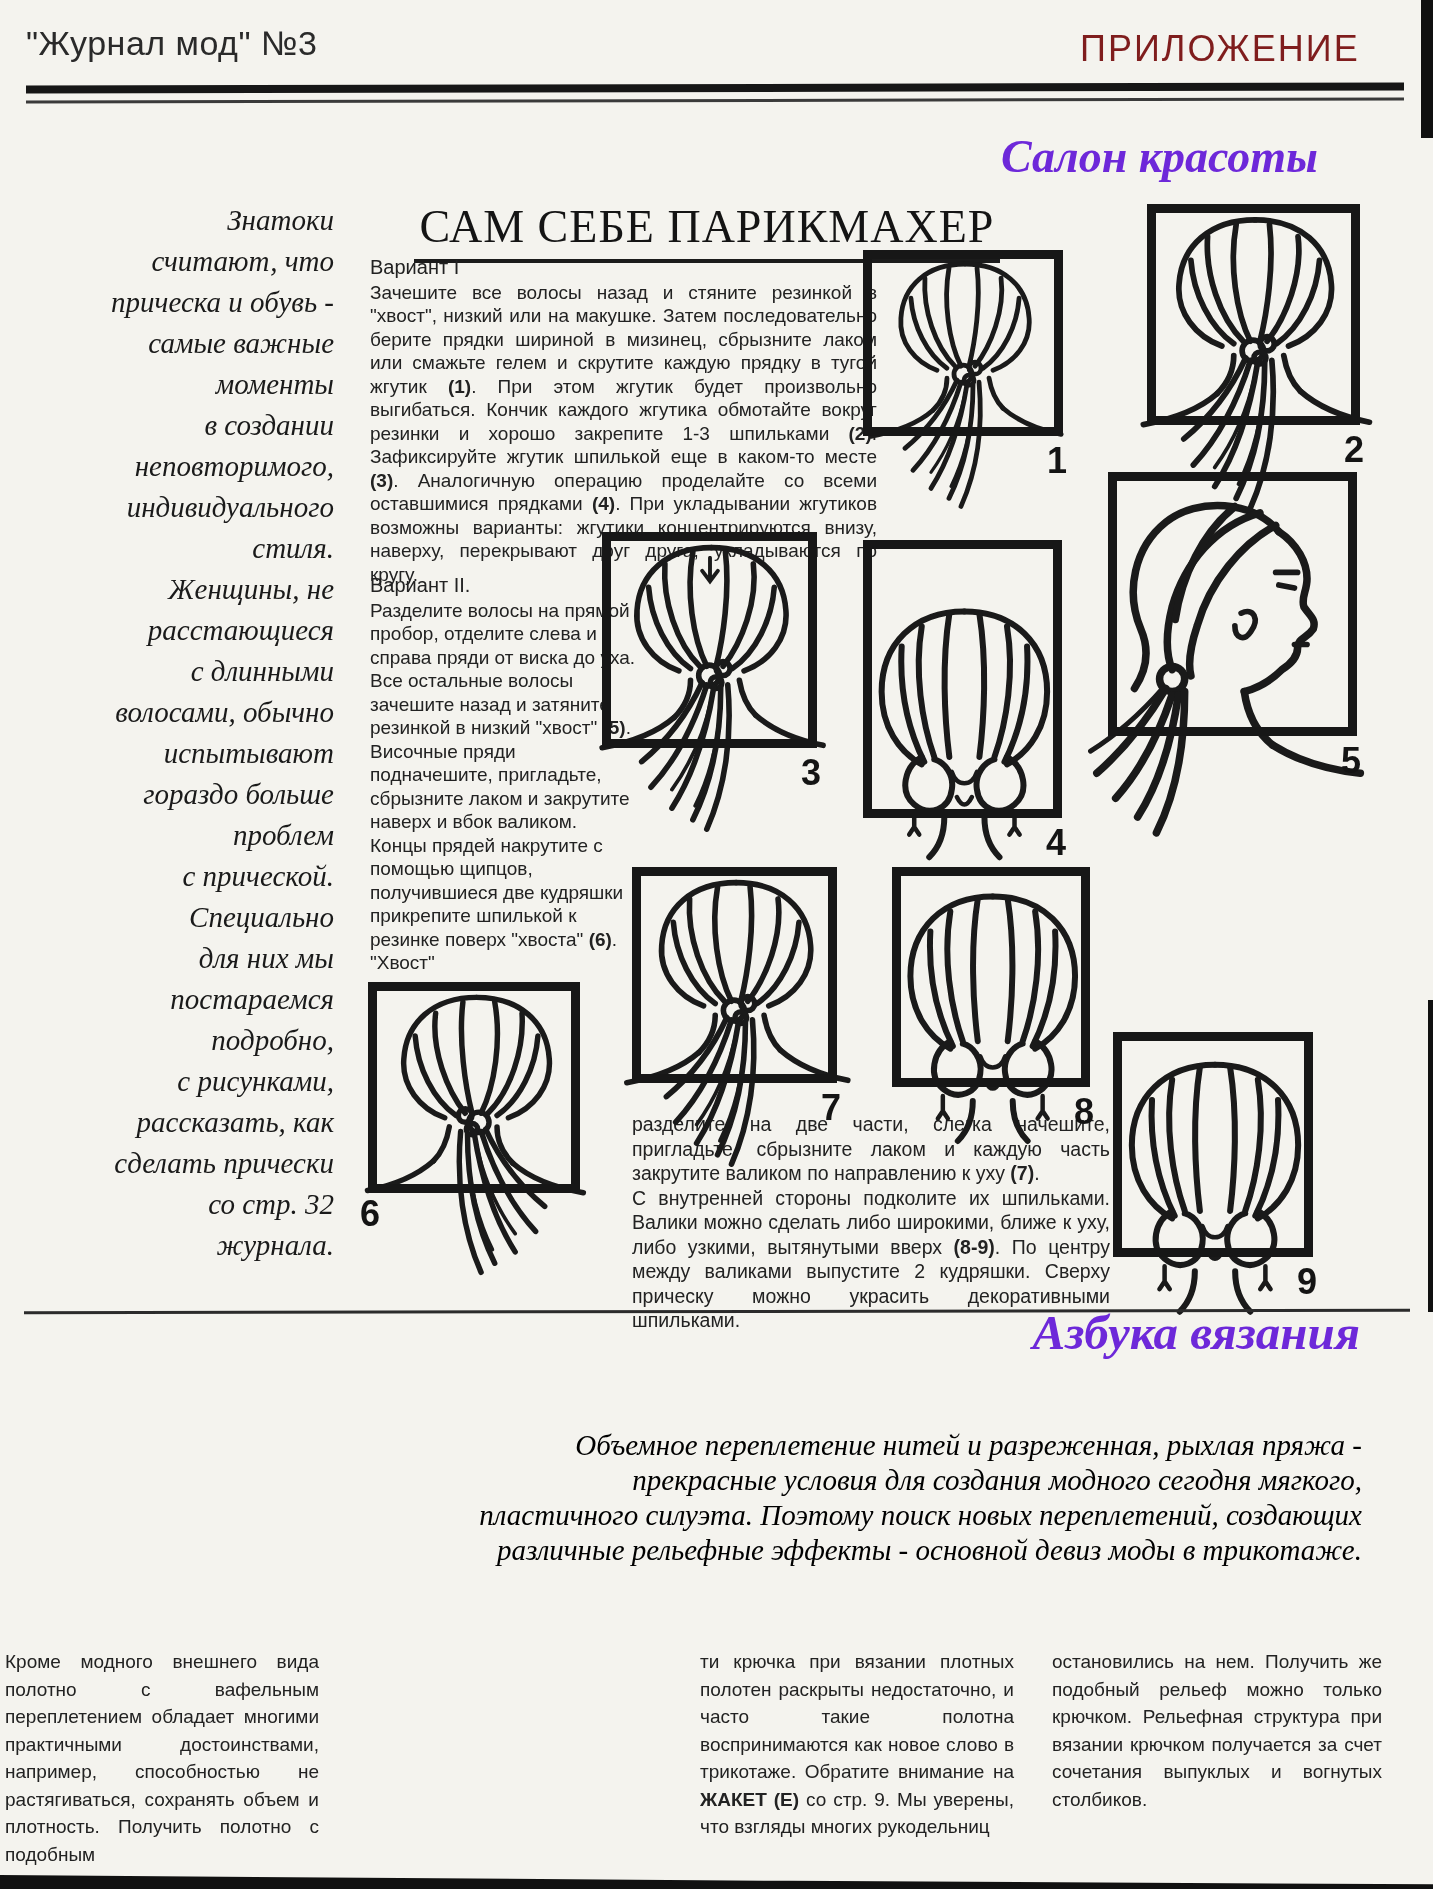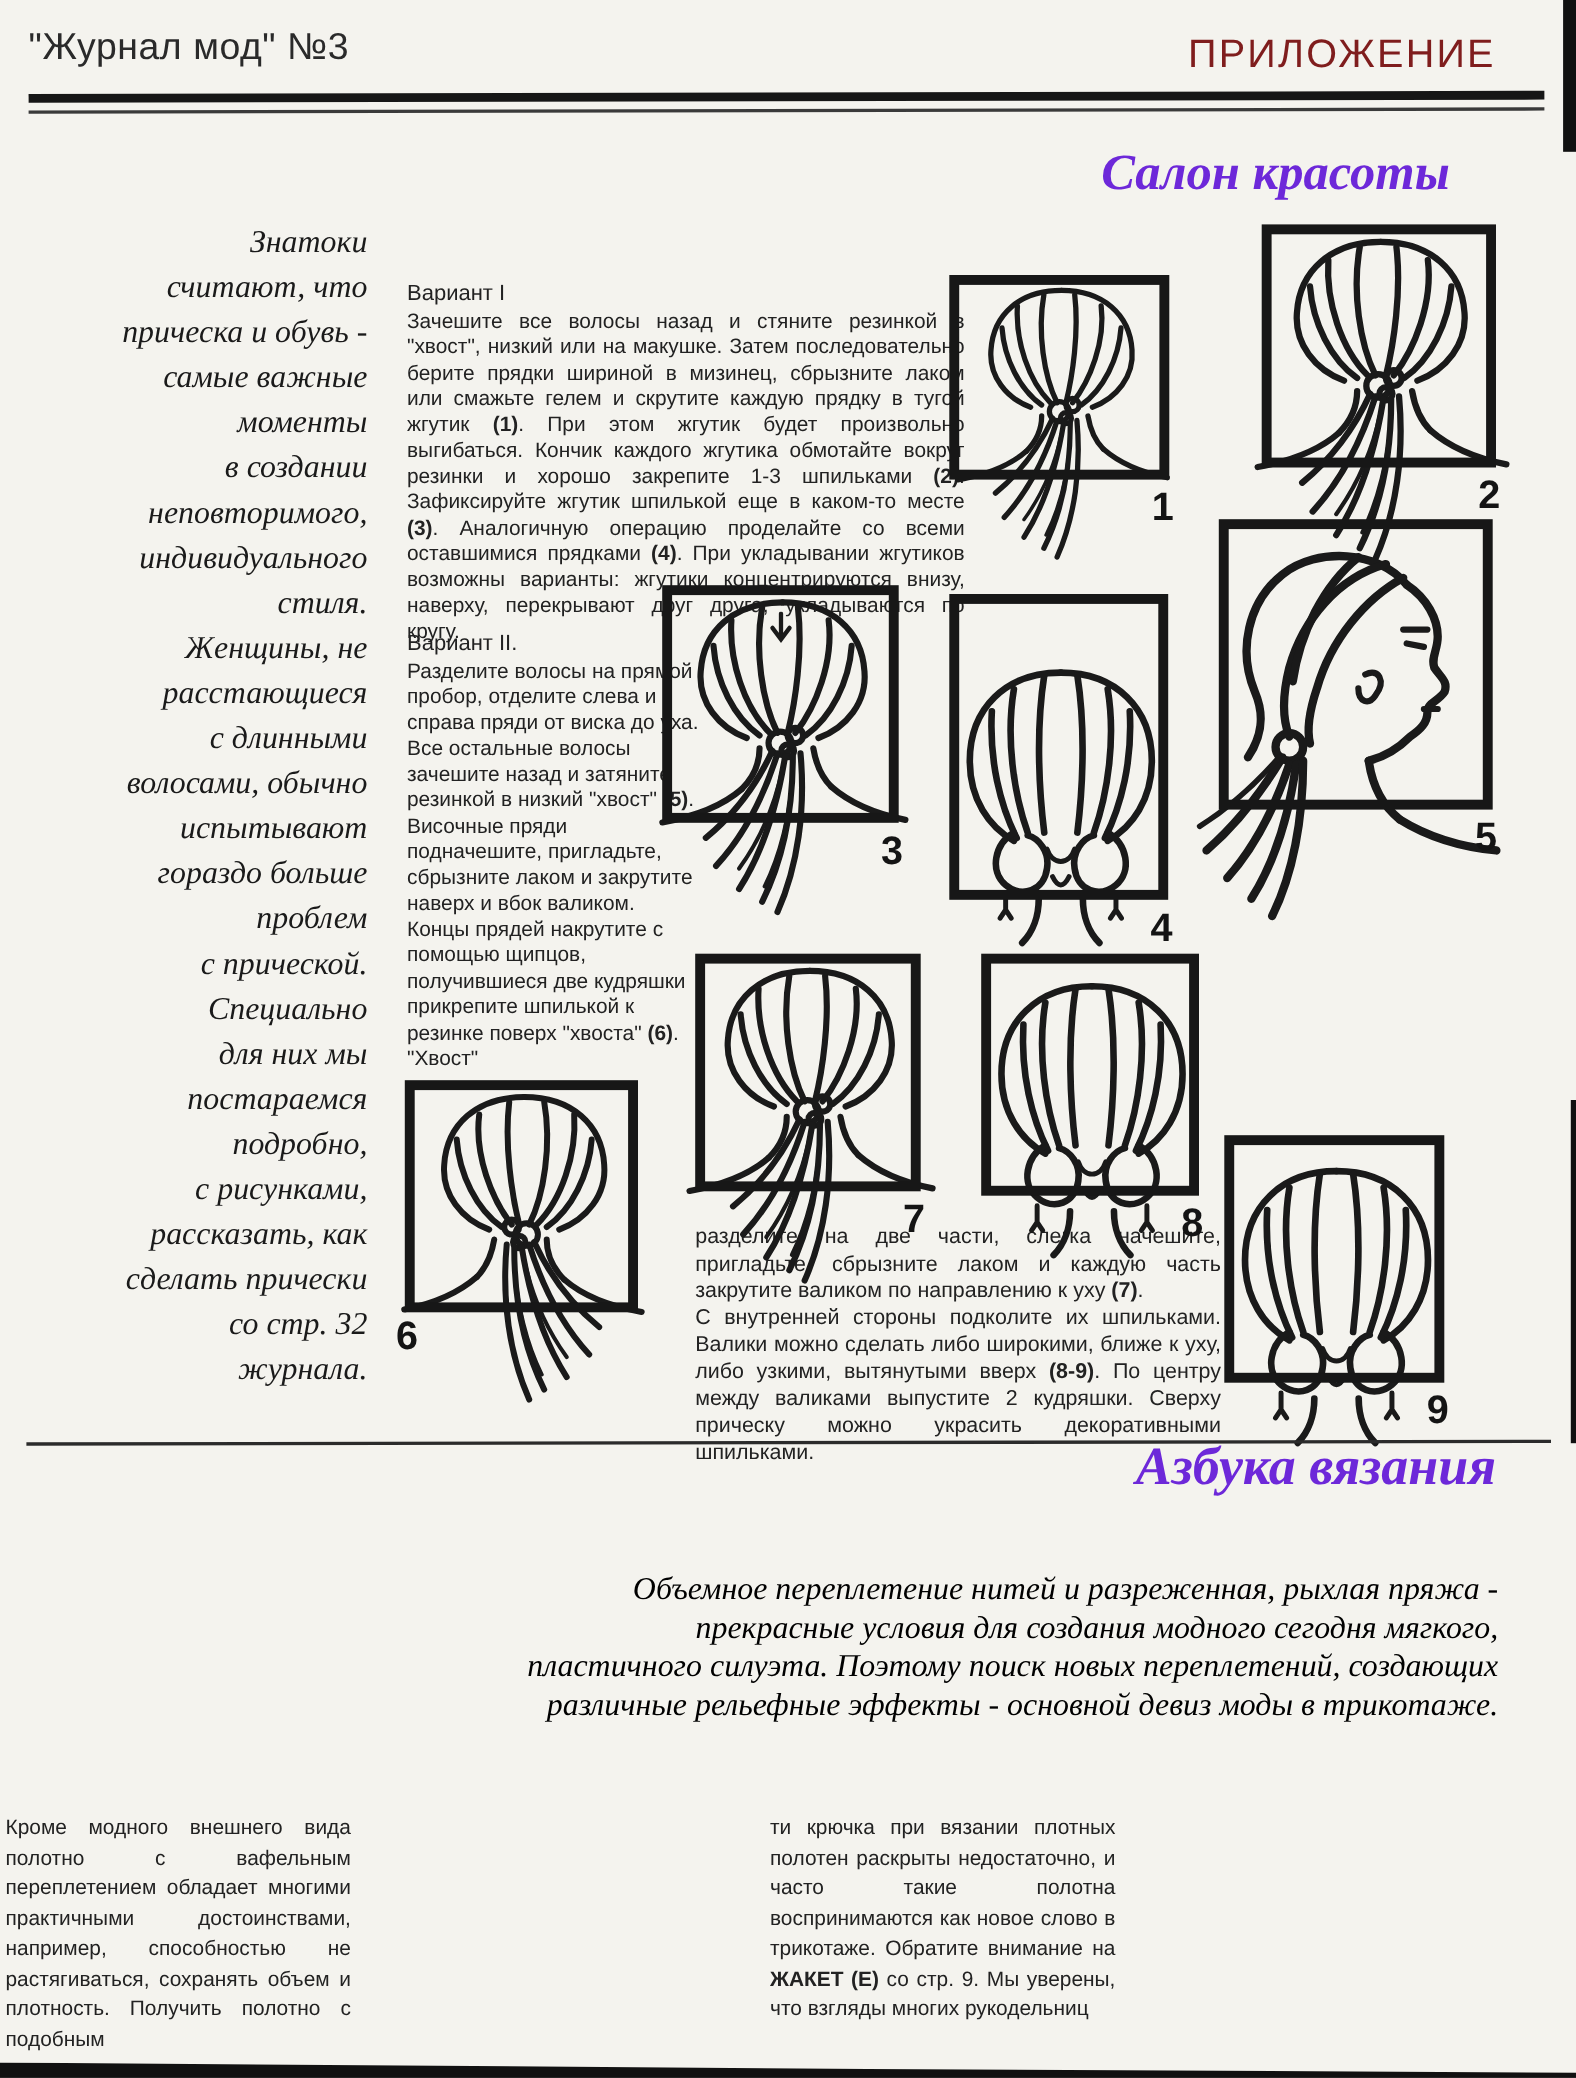--- a/index.html
+++ b/index.html
@@ -144,20 +144,23 @@
 </svg>
 
 <div class="page">
 
   <div class="abs masthead-left">"Журнал мод" №3</div>
   <div class="abs masthead-right">ПРИЛОЖЕНИЕ</div>
   <div class="abs rule-thick"></div>
   <div class="abs rule-thin"></div>
 
   <div class="abs salon-label">Салон красоты</div>
+  <div class="abs salon-title-wrap">
+    <span class="salon-title">САМ СЕБЕ ПАРИКМАХЕР</span>
+  </div>
 
   <div class="abs side-intro">Знатоки
 считают, что
 прическа и обувь -
 самые важные
 моменты
 в создании
 неповторимого,
 индивидуального
 стиля.
@@ -269,18 +272,19 @@
 
   <div class="abs mid-rule"></div>
   <div class="abs knit-label">Азбука вязания</div>
   <div class="abs knit-intro">Объемное переплетение нитей и разреженная, рыхлая пряжа -
 прекрасные условия для создания модного сегодня мягкого,
 пластичного силуэта. Поэтому поиск новых переплетений, создающих
 различные рельефные эффекты - основной девиз моды в трикотаже.</div>
 
   <div class="abs kcol kcol1">Кроме модного внешнего вида полотно с вафельным переплетением обладает многими практичными достоинствами, например, способностью не растягиваться, сохранять объем и плотность. Получить полотно с подобным</div>
   <div class="abs kcol kcol3"><span>ти крючка при вязании плотных полотен раскрыты недостаточно, и часто такие полотна воспринимаются как новое слово в трикотаже. Обратите внимание на </span><span class="b">ЖАКЕТ (Е)</span><span> со стр. 9. Мы уверены, что взгляды многих рукодельниц</span></div>
+  <div class="abs kcol kcol4">остановились на нем. Получить же подобный рельеф можно только крючком. Рельефная структура при вязании крючком получается за счет сочетания выпуклых и вогнутых столбиков.</div>
 
   <div class="abs edge-top-right"></div>
   <div class="abs edge-mid-right"></div>
   <div class="abs bottom-bar"></div>
 
 </div>
 
 </body></html>

